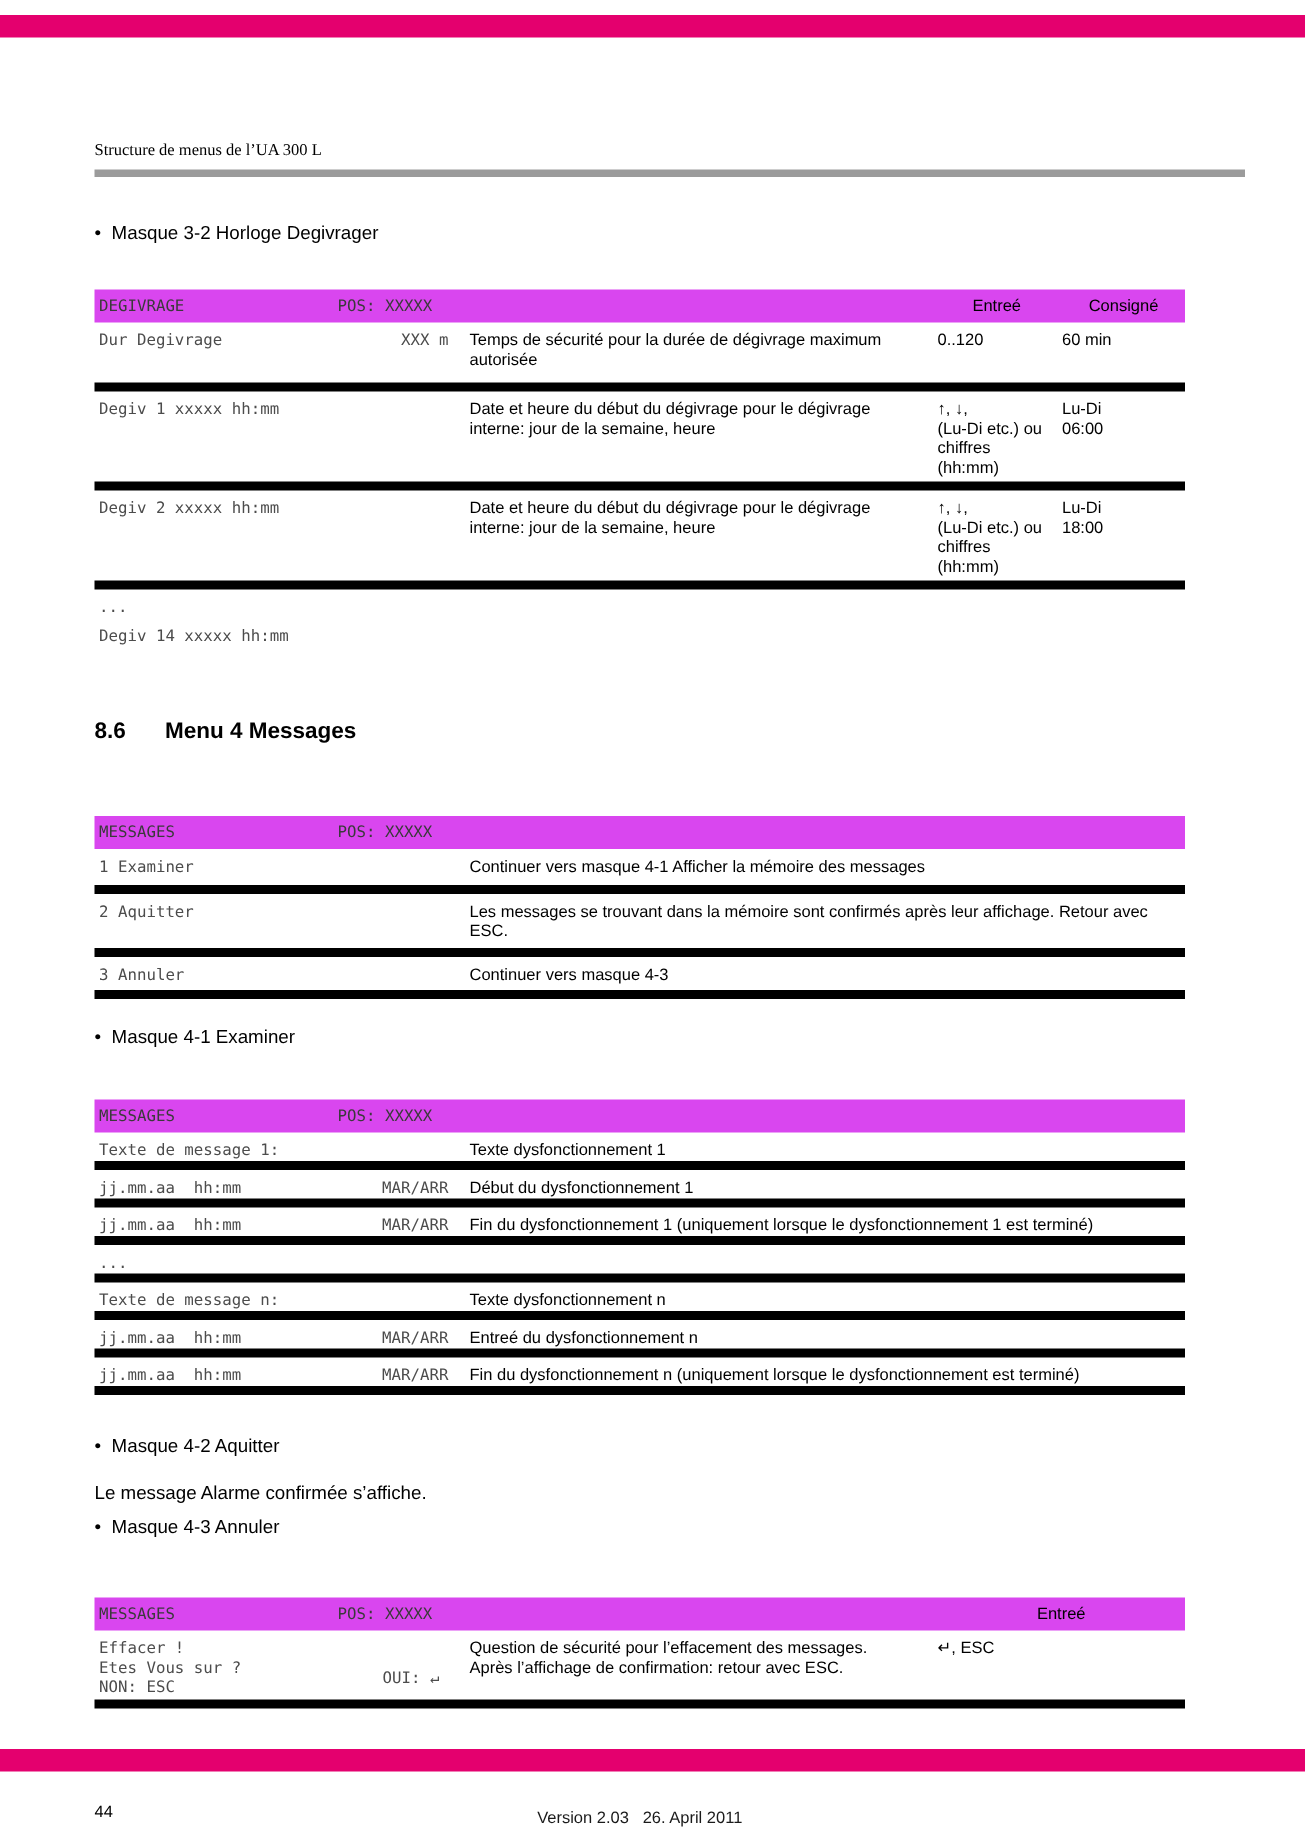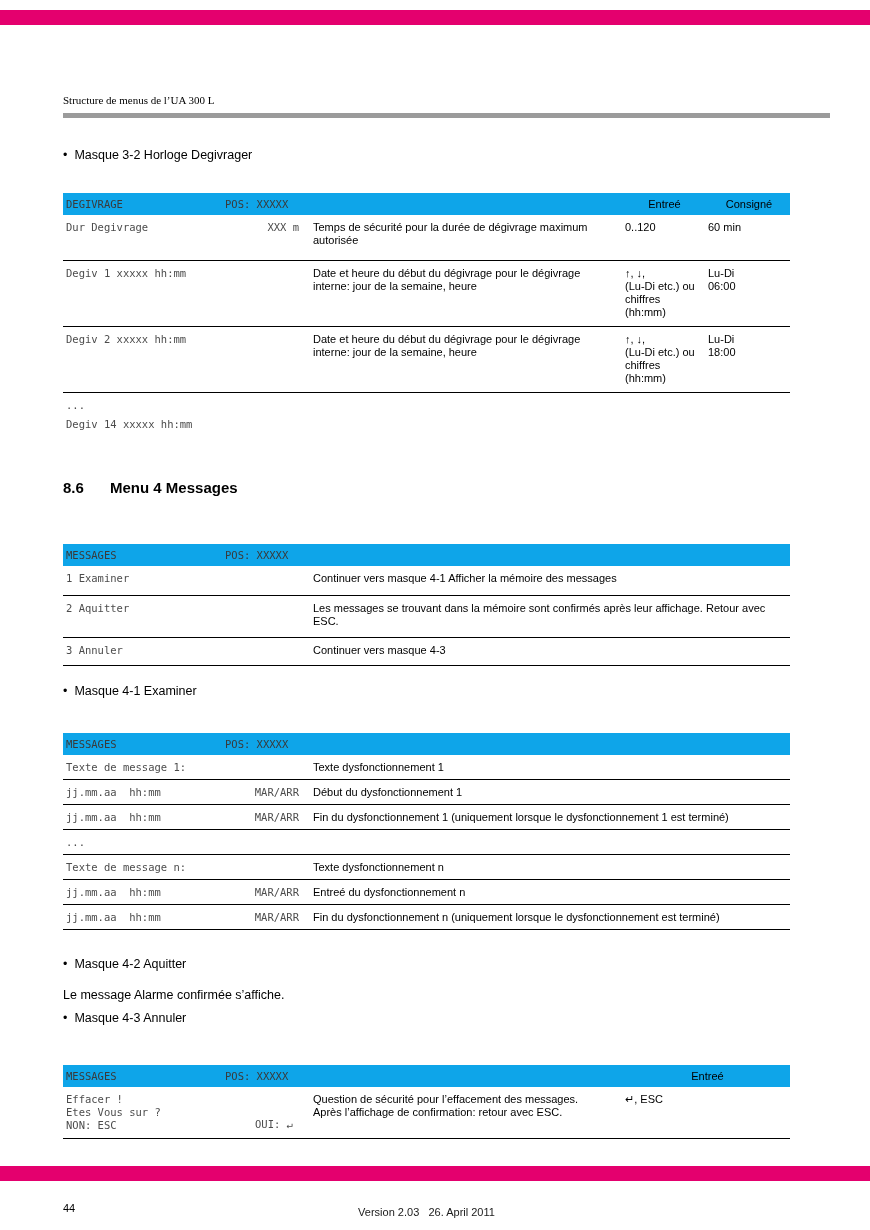--- a/index.html
+++ b/index.html
@@ -11,22 +11,22 @@
   .doc-header{position:absolute;left:63px;top:94px;width:767px;font-family:Liberation Serif, serif;}
   .doc-title{font-size:11px;color:#000;}
   .doc-rule{margin-top:7px;height:5px;background:#9b9b9b;}
   .bullet{position:absolute;left:63px;font-size:12.5px;display:flex;gap:7px;align-items:baseline;}
   .b1{top:148px;}.b2{top:684px;}.b3{top:957px;}.b4{top:1011px;}
   .para{position:absolute;left:63px;top:988px;font-size:12.5px;}
   .heading{position:absolute;left:63px;top:479px;font-size:15px;font-weight:bold;}
   .heading .num{margin-right:22px;}
   .tbl{position:absolute;left:63px;width:727px;}
   .t1{top:193px;}.t2{top:544px;}.t3{top:733px;}.t4{top:1065px;}
-  .thead{display:flex;align-items:center;height:22px;background:#0ea5e9;}
-  .trow{display:flex;align-items:stretch;border-bottom:1px solid #000000;}
+  .thead{display:flex;align-items:center;height:22px;background:#d946ef;}
+  .trow{display:flex;align-items:stretch;border-bottom:6px solid #000000;}
   .c{flex:none;}
   .trow .c{padding-top:6px;}
   .col-name{width:162px;padding-left:3px;}
   .col-val{width:88px;}
   .col-desc{width:312px;padding-right:10px;}
   .col-entry{width:83px;padding-right:4px;}
   .col-set{width:82px;}
   .col-rest{width:477px;padding-right:6px;}
   .col-entry-wide{width:165px;}
   .mono{font-family:"DejaVu Sans Mono","Liberation Mono",monospace;font-size:10.5px;color:#4c4c4c;

